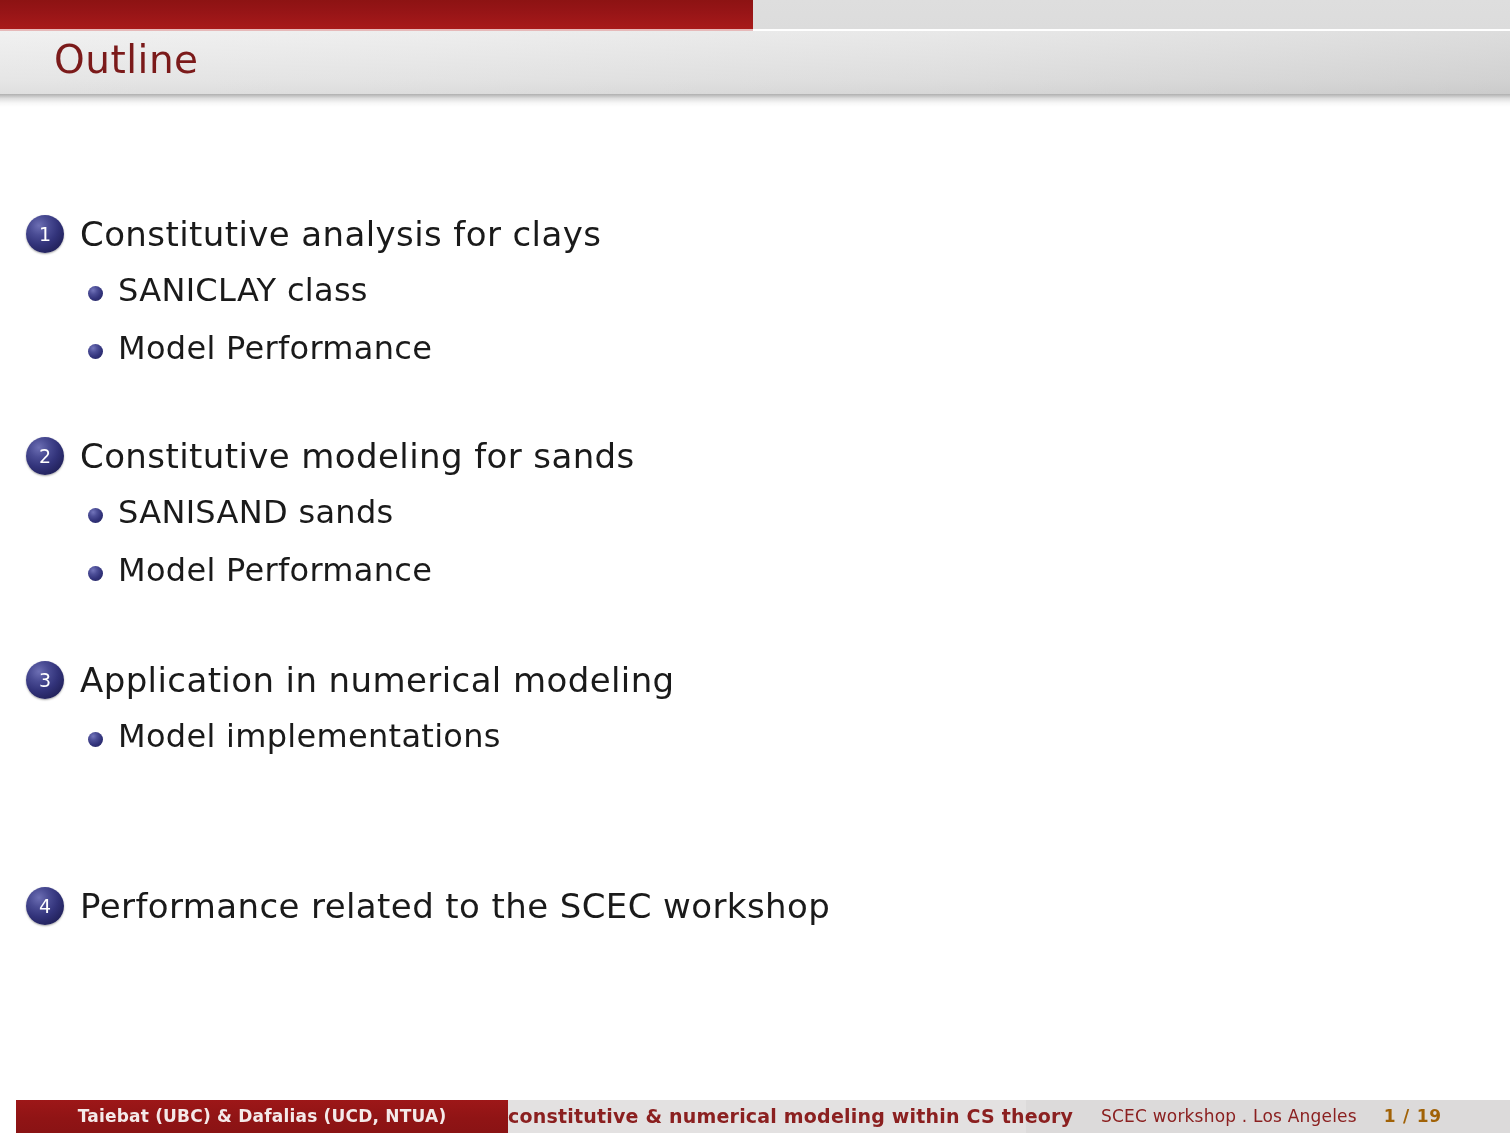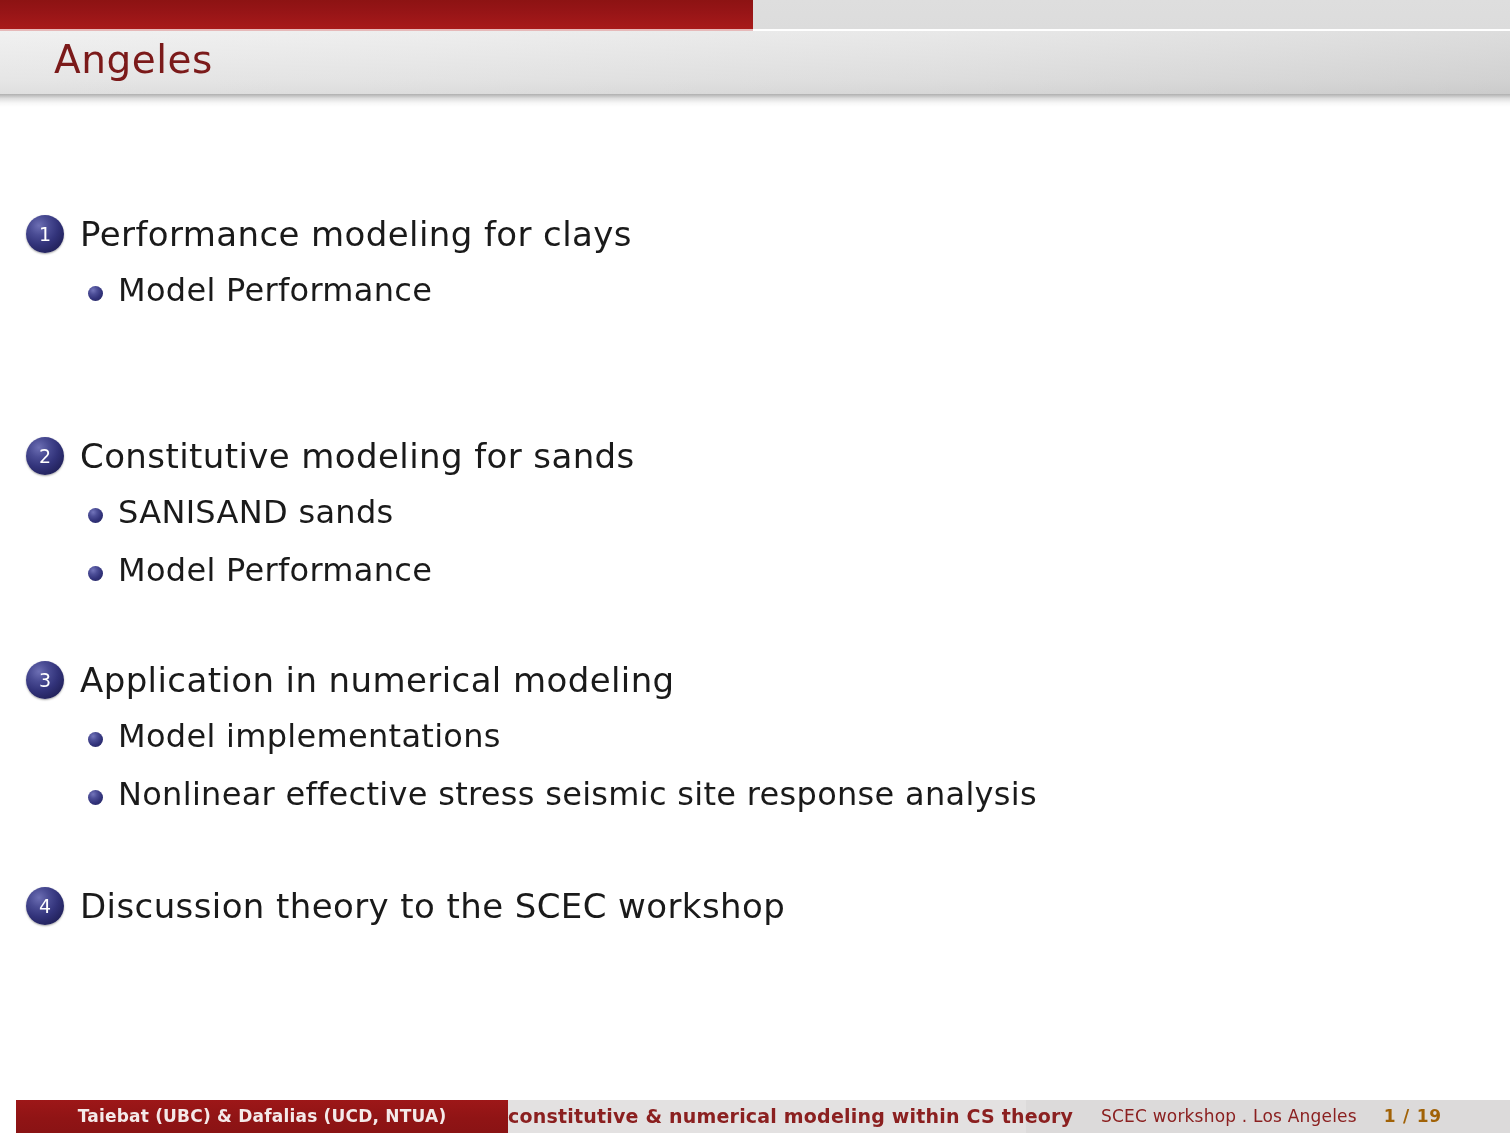--- a/index.html
+++ b/index.html
@@ -281,29 +281,33 @@
 <div id="slide">
 
   <div class="header">
     <div class="header-red-top"></div>
     <div class="header-gray-top"></div>
     <div class="header-red-divider"></div>
     <div class="header-title-band">
       <div class="header-title-band-inner"></div>
     </div>
     <div class="header-shadow"></div>
-    <div class="header-title">Angeles</div>
+    <div class="header-title">Outline</div>
   </div>
 
   <div class="content">
 
     <div class="section-block" style="top:110px;">
       <div class="section-row">
         <div class="num-bullet">1</div>
-        <div class="section-title">Performance modeling for clays</div>
+        <div class="section-title">Constitutive analysis for clays</div>
+      </div>
+      <div class="sub-row">
+        <div class="sub-bullet"></div>
+        <div class="sub-title">SANICLAY class</div>
       </div>
       <div class="sub-row">
         <div class="sub-bullet"></div>
         <div class="sub-title">Model Performance</div>
       </div>
     </div>
 
     <div class="section-block" style="top:332px;">
       <div class="section-row">
         <div class="num-bullet">2</div>
@@ -321,30 +325,26 @@
 
     <div class="section-block" style="top:556px;">
       <div class="section-row">
         <div class="num-bullet">3</div>
         <div class="section-title">Application in numerical modeling</div>
       </div>
       <div class="sub-row">
         <div class="sub-bullet"></div>
         <div class="sub-title">Model implementations</div>
       </div>
-      <div class="sub-row">
-        <div class="sub-bullet"></div>
-        <div class="sub-title">Nonlinear effective stress seismic site response analysis</div>
-      </div>
     </div>
 
     <div class="section-block" style="top:782px;">
       <div class="section-row">
         <div class="num-bullet">4</div>
-        <div class="section-title">Discussion theory to the SCEC workshop</div>
+        <div class="section-title">Performance related to the SCEC workshop</div>
       </div>
     </div>
 
   </div>
 
   <div class="footer">
     <div class="footer-seg-author"></div>
     <div class="footer-seg-mid"></div>
     <div class="footer-seg-right"></div>
 

